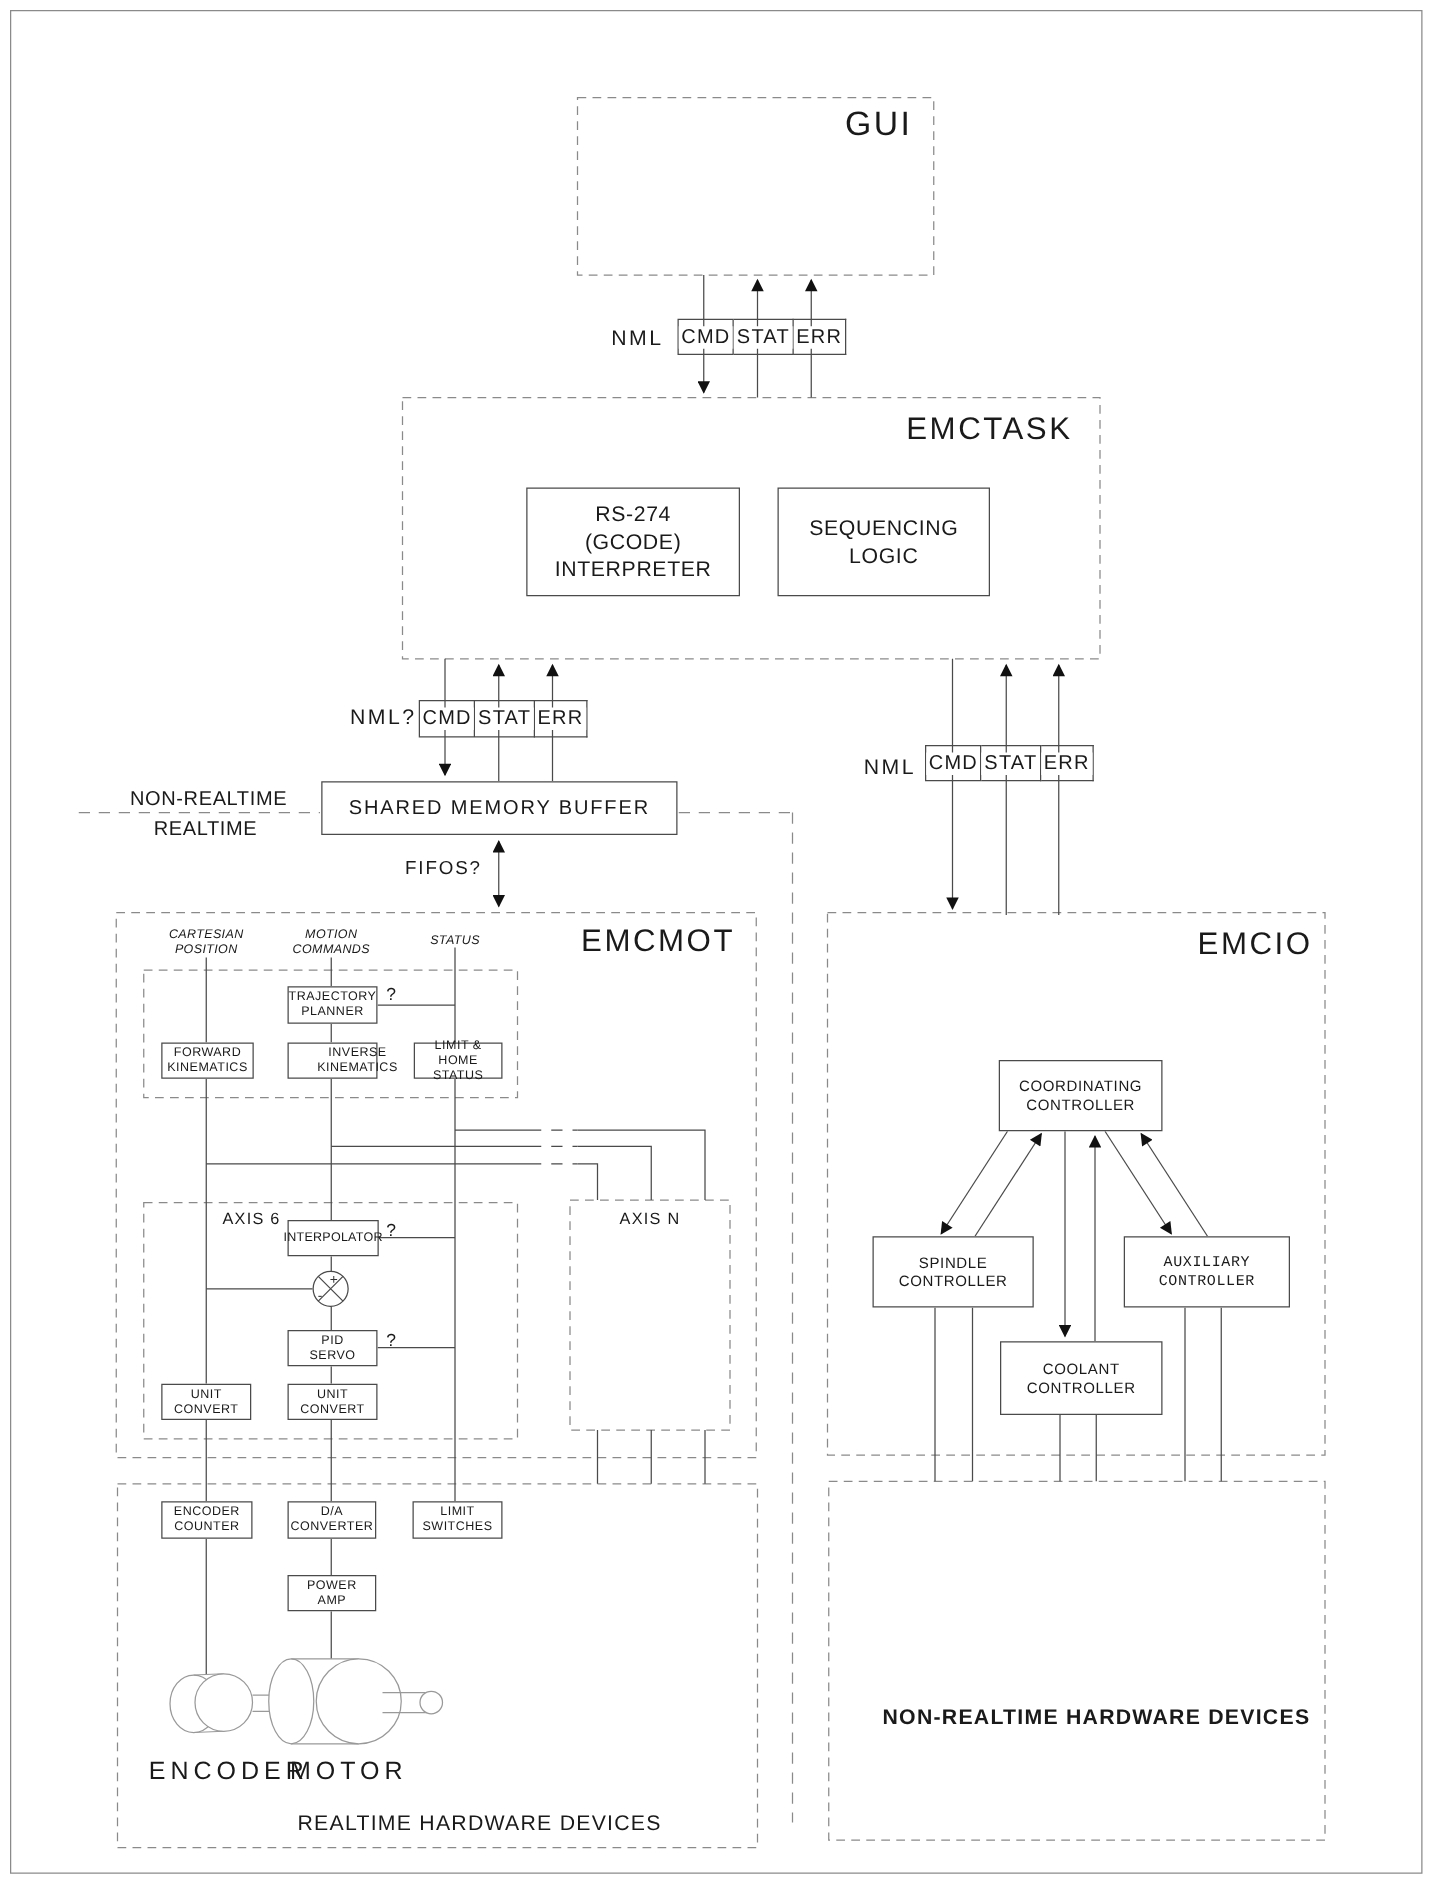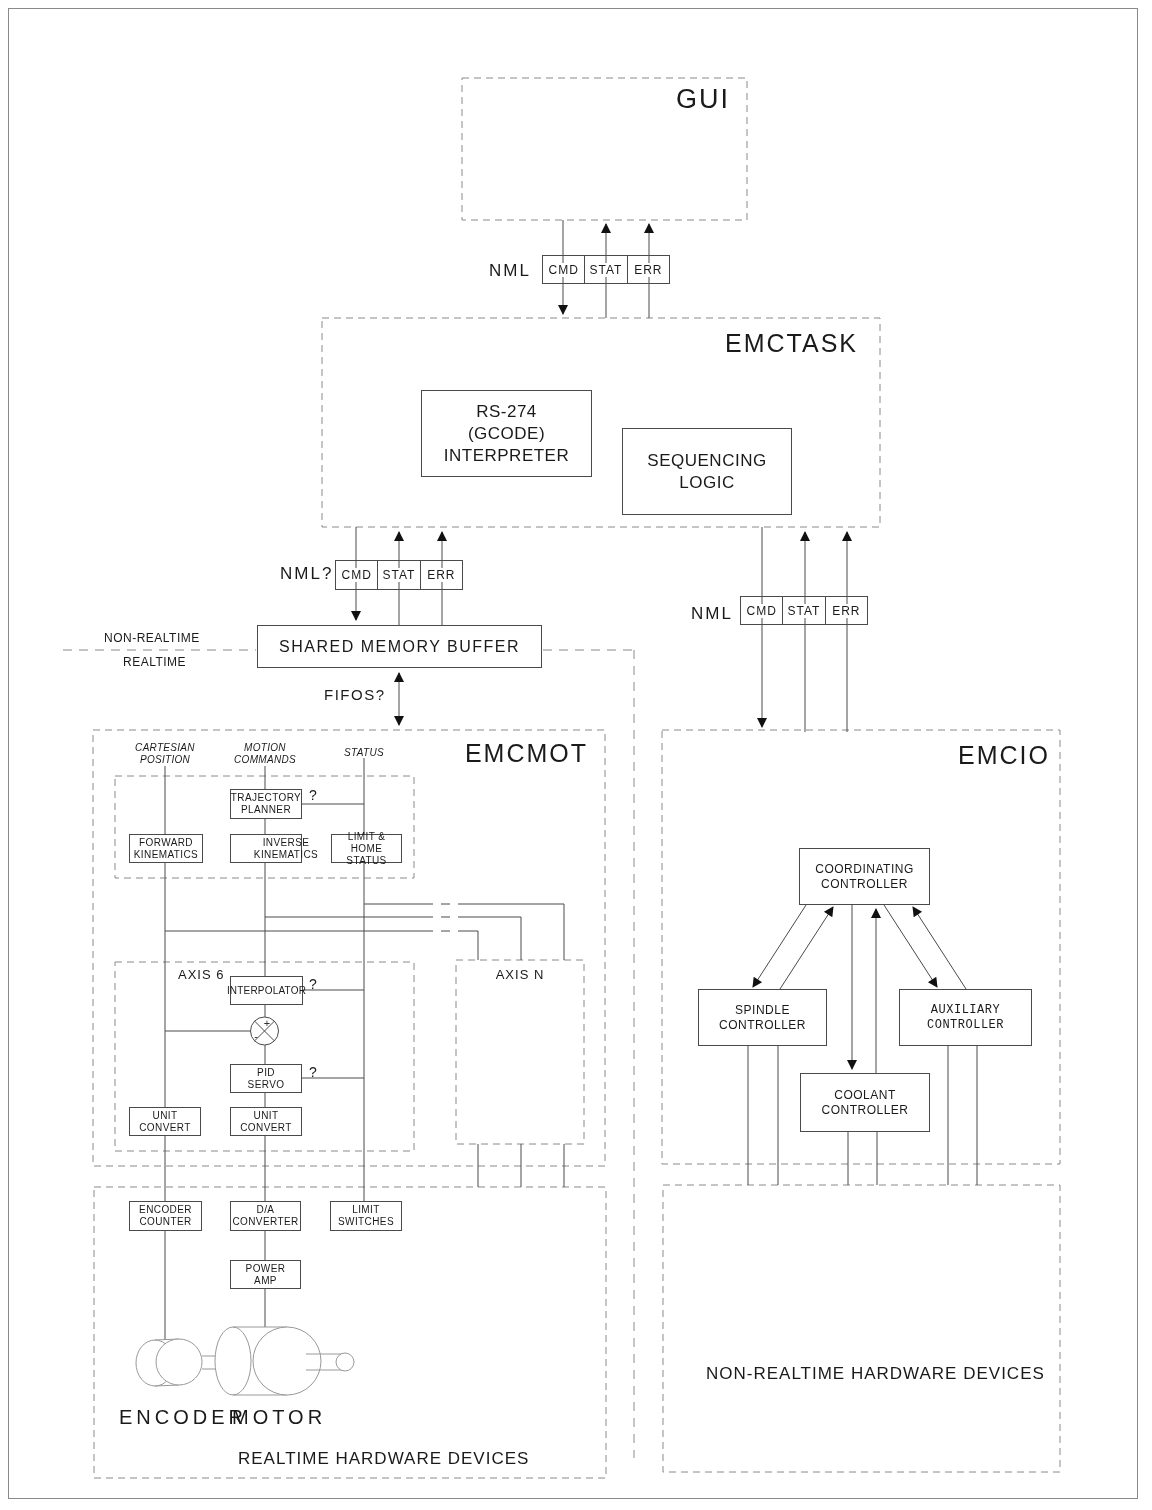--- a/index.html
+++ b/index.html
@@ -13,30 +13,30 @@
     display:flex; align-items:center; justify-content:center; text-align:center;
     white-space:pre-line; font-size:10px; line-height:12px; letter-spacing:0.4px;
   }
   .lbl { position:absolute; white-space:pre-line; }
   .title { font-size:25px; letter-spacing:2px; text-align:right; }
   .nml { font-size:17px; letter-spacing:2px; }
   .cells { position:absolute; box-sizing:border-box; display:flex; }
   .cell {
     box-sizing:border-box; flex:1; border:1px solid #4a4a4a; background:transparent;
     display:flex; align-items:center; justify-content:center;
-    font-size:12px; letter-spacing:1px;
+    font-size:16px; letter-spacing:1px;
   }
   .cell + .cell { border-left:none; }
   .cell span { background:#fff; padding:0 2px; }
   .colhead { font-size:10px; line-height:12px; letter-spacing:0.3px; text-align:center;font-style:italic; }
   .axis { font-size:13px; letter-spacing:1px; }
   .q { font-size:14px; }
   .bigword { font-size:20px; letter-spacing:4px; }
   .hwtitle { font-size:17px; letter-spacing:1px; }
-  .divlbl { font-size:12px; letter-spacing:0.5px; }
+  .divlbl { font-size:16px; letter-spacing:0.5px; }
   .smb { font-size:16px; letter-spacing:1.5px; }
   .mid { font-size:17px; line-height:22px; letter-spacing:0.5px; }
   .ctrl { font-size:12px; line-height:15px; letter-spacing:0.5px; }
 </style>
 </head>
 <body>
 
 <div id="page">
 
   <svg class="layer" width="1152" height="1510" viewBox="0 0 1152 1510">
@@ -145,21 +145,21 @@
         <span>STAT</span>
       </div>
     <div class="cell">
         <span>ERR</span>
       </div>
   </div>
 
   <div class="box mid" style="left:421px; top:390px; width:171px; height:87px;">RS-274
 (GCODE)
 INTERPRETER</div>
-  <div class="box mid" style="left:622px; top:390px; width:170px; height:87px;margin-top:38px;">SEQUENCING
+  <div class="box mid" style="left:622px; top:390px; width:170px; height:87px;">SEQUENCING
 LOGIC</div>
 
   <div class="lbl nml" style="left:280px; top:564px;">NML?</div>
   <div class="cells" style="left:335px; top:560px; width:128px; height:30px;">
     <div class="cell">
         <span>CMD</span>
       </div>
     <div class="cell">
         <span>STAT</span>
       </div>
@@ -230,15 +230,15 @@
 CONVERTER</div>
   <div class="box" style="left:330px; top:1201px; width:72px; height:30px;">LIMIT
 SWITCHES</div>
   <div class="box" style="left:230px; top:1260px; width:71px; height:29px;">POWER
 AMP</div>
 
   <div class="lbl bigword" style="left:119px; top:1406px;">ENCODER</div>
   <div class="lbl bigword" style="left:232px; top:1406px;">MOTOR</div>
 
   <div class="lbl hwtitle" style="left:238px; top:1449px;">REALTIME HARDWARE DEVICES</div>
-  <div class="lbl hwtitle" style="left:706px; top:1364px;">NON-REALTIME HARDWARE DEVICES</div>
+  <div class="lbl hwtitle" style="left:706px; top:1364px;font-weight:bold;">NON-REALTIME HARDWARE DEVICES</div>
 
 </div>
 
 </body></html>

